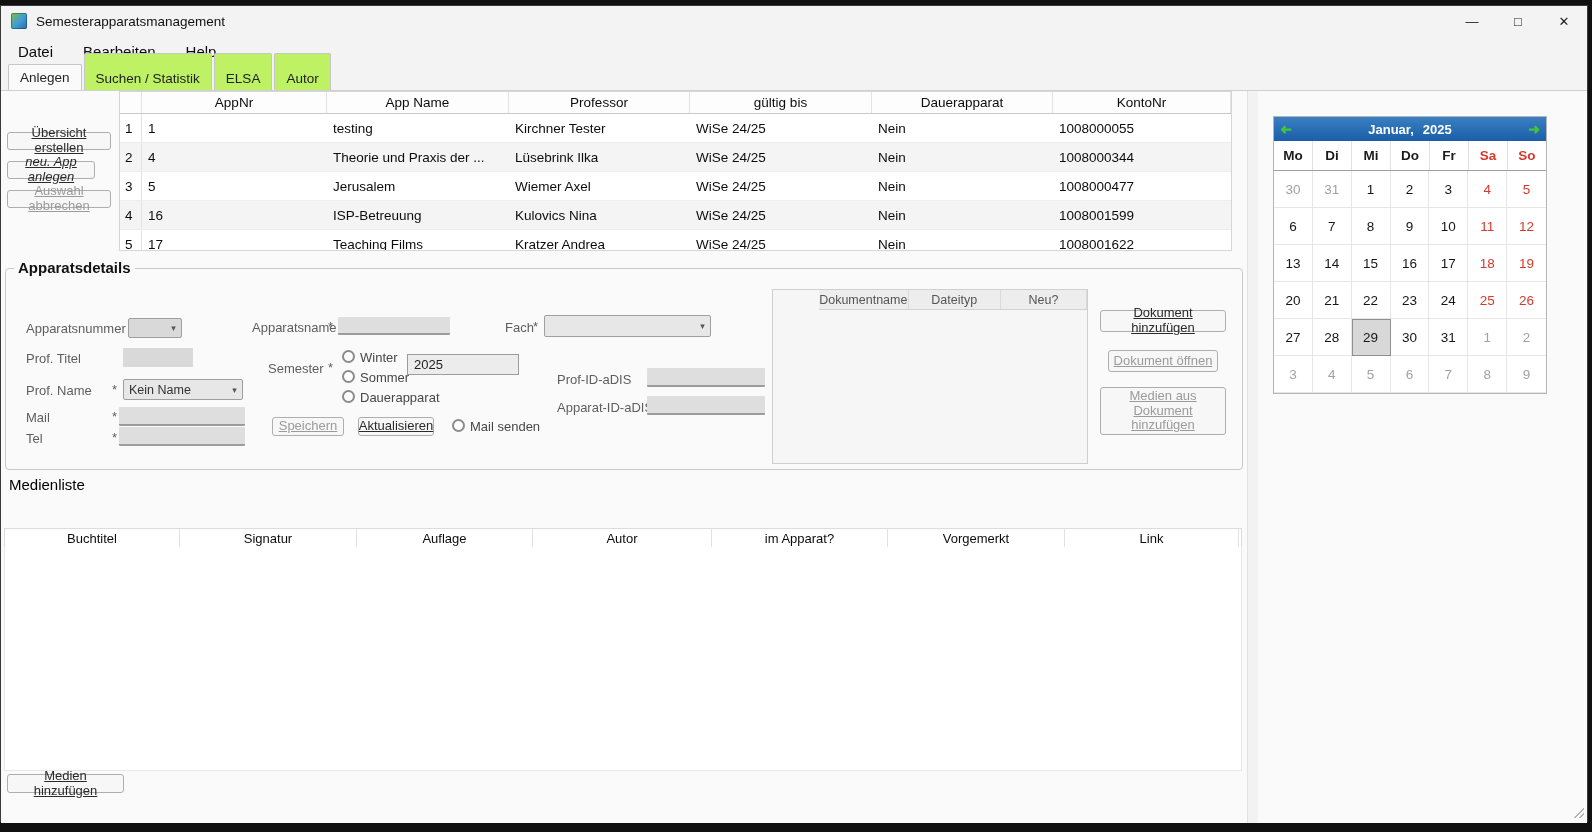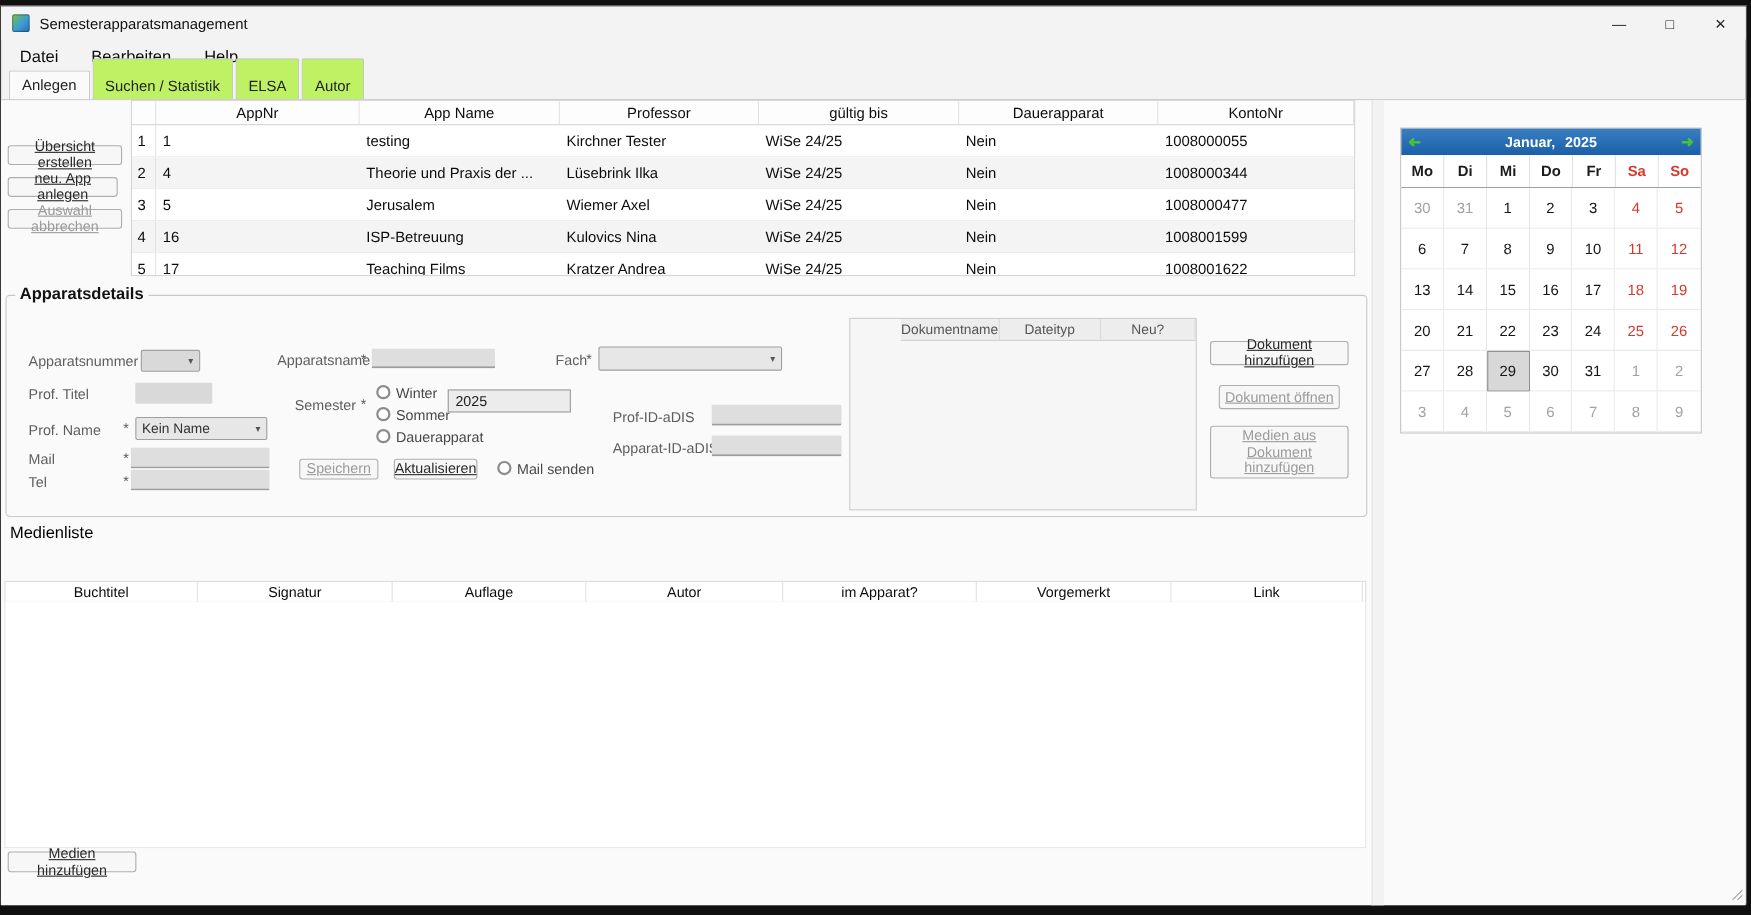--- a/index.html
+++ b/index.html
@@ -119,21 +119,21 @@
     <div class="tab active">Anlegen</div>
     <div class="tab">Suchen / Statistik</div>
     <div class="tab">ELSA</div>
     <div class="tab">Autor</div>
   </div>
 
   <div class="tabpage"></div>
   <div class="vscroll"></div>
 
   <button class="btn" style="left:6px; top:126px; width:104px; height:18px;">Übersicht erstellen</button>
-  <button class="btn" style="left:6px; top:155px; width:100px; height:18px;">neu. App anlegen</button>
+  <button class="btn" style="left:6px; top:155px; width:88px; height:18px;font-style:italic;">neu. App anlegen</button>
   <button class="btn dis" style="left:6px; top:184px; width:104px; height:18px;">Auswahl abbrechen</button>
 
   <div class="app-table">
     <div class="t-head" id="app-head">
         <div class="th num"></div>
         <div class="th" style="width:185px">AppNr</div>
         <div class="th" style="width:182px">App Name</div>
         <div class="th" style="width:181px">Professor</div>
         <div class="th" style="width:182px">gültig bis</div>
         <div class="th" style="width:181px">Dauerapparat</div>

